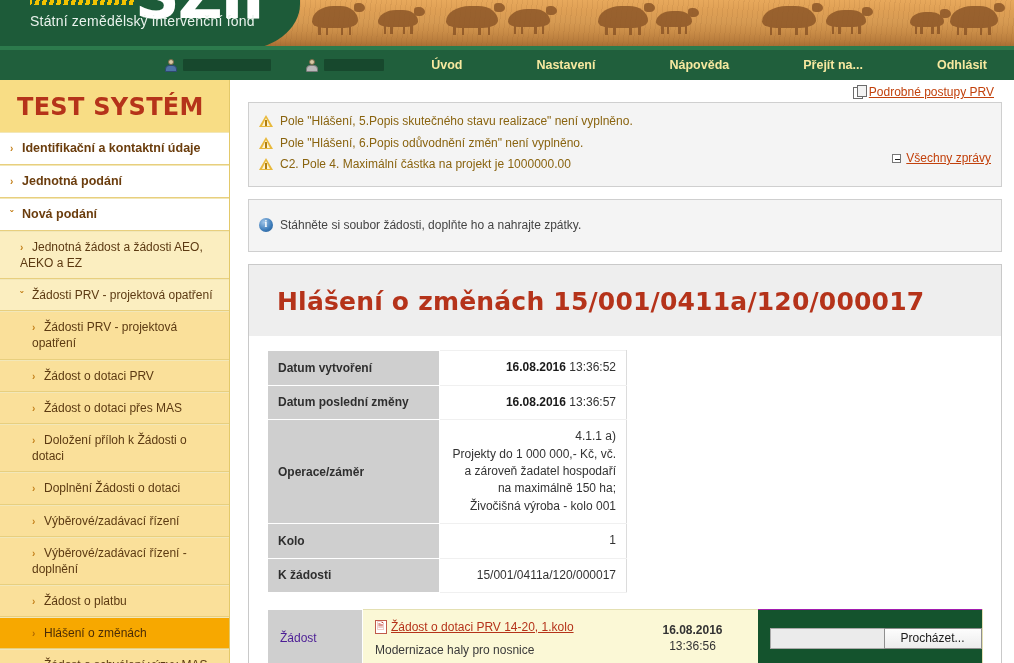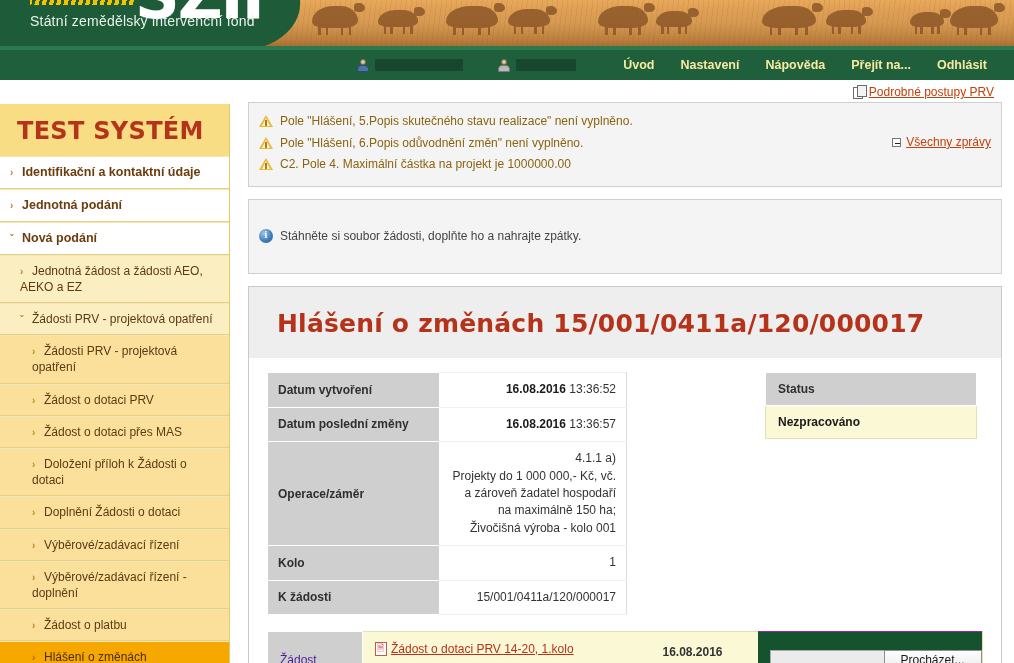--- a/index.html
+++ b/index.html
@@ -162,20 +162,21 @@
     height: 12px;
     background: #17482d;
     border-radius: 1px;
   }
   .redacted.w1 { width: 88px; }
   .redacted.w2 { width: 60px; }
   .nav-links {
     display: flex;
     align-items: flex-end;
     margin-right: 14px;
+    gap: 48px;
   }
   .nav-links a {
     color: #f7e9a0;
     font-weight: bold;
     font-size: 12.5px;
     text-decoration: none;
     padding: 0 13px;
     white-space: nowrap;
   }
 
@@ -202,21 +203,20 @@
     border-right: 1px solid #e3c96a;
   }
   .sidebar-title {
     padding: 13px 0 11px 17px;
     font-size: 24px;
     font-weight: bold;
     color: #b5331a;
     letter-spacing: .3px;
     background: #f8dd85;
     font-family: "DejaVu Sans", sans-serif;
-    margin-top: 24px;
   }
   .nav-item {
     display: block;
     position: relative;
     border-top: 1px solid #f2e7b8;
     border-bottom: 1px solid #e8cf7e;
     padding: 7px 8px 7px 10px;
     color: #5c3a12;
     text-decoration: none;
     line-height: 1.35;
@@ -290,21 +290,21 @@
   .doc-icon::after  { left: 4px; top: 0; background: #f3f3f3; }
 
   
   .panel {
     border: 1px solid #cfcfcf;
     background: #f4f4f4;
     margin-bottom: 12px;
     position: relative;
   }
   .panel.warnings { padding: 8px 10px 10px 10px; min-height: 72px; }
-  .panel.info { padding: 26px 10px; }
+  .panel.info { padding: 15px 10px; }
   .msg {
     display: flex;
     align-items: flex-start;
     gap: 7px;
     padding: 3px 0;
     color: #8a6410;
     font-size: 12px;
     line-height: 1.3;
   }
   .warn-icon {
@@ -349,21 +349,21 @@
     left: 0; right: 0; top: -1px;
     text-align: center;
     color: #ffffff;
     font-size: 10px;
     font-weight: bold;
     font-family: "Liberation Serif", serif;
   }
   .msg-info { color: #444; font-size: 12px; }
   .allmsgs {
     position: absolute;
-    right: 10px; top: 32px;
+    right: 10px; top: 48px;
     font-size: 12px;
     white-space: nowrap;
   }
   .expander {
     display: inline-block;
     width: 9px; height: 9px;
     border: 1px solid #767676;
     background: #ffffff;
     position: relative;
     vertical-align: -1px;
@@ -743,32 +743,20 @@
                   <td class="lbl">Kolo</td>
                   <td class="val">1</td>
                 </tr>
                 <tr>
                   <td class="lbl">K žádosti</td>
                   <td class="val">15/001/0411a/120/000017</td>
                 </tr>
               </tbody>
           </table>
         </div>
-        <div class="status-col">
-          <table class="status">
-            <tbody>
-              <tr>
-                <td class="hdr">Status</td>
-              </tr>
-              <tr>
-                <td class="v">Nezpracováno</td>
-              </tr>
-            </tbody>
-          </table>
-        </div>
       </div>
 
       <div class="attach-wrap">
         <table class="attach">
           <tbody>
             <tr>
               <td class="attach-lbl">Žádost</td>
               <td class="attach-file">
                 <a class="file-link" href="#">
                   <span class="pdf-icon"></span><span>Žádost o dotaci PRV 14-20, 1.kolo</span>

